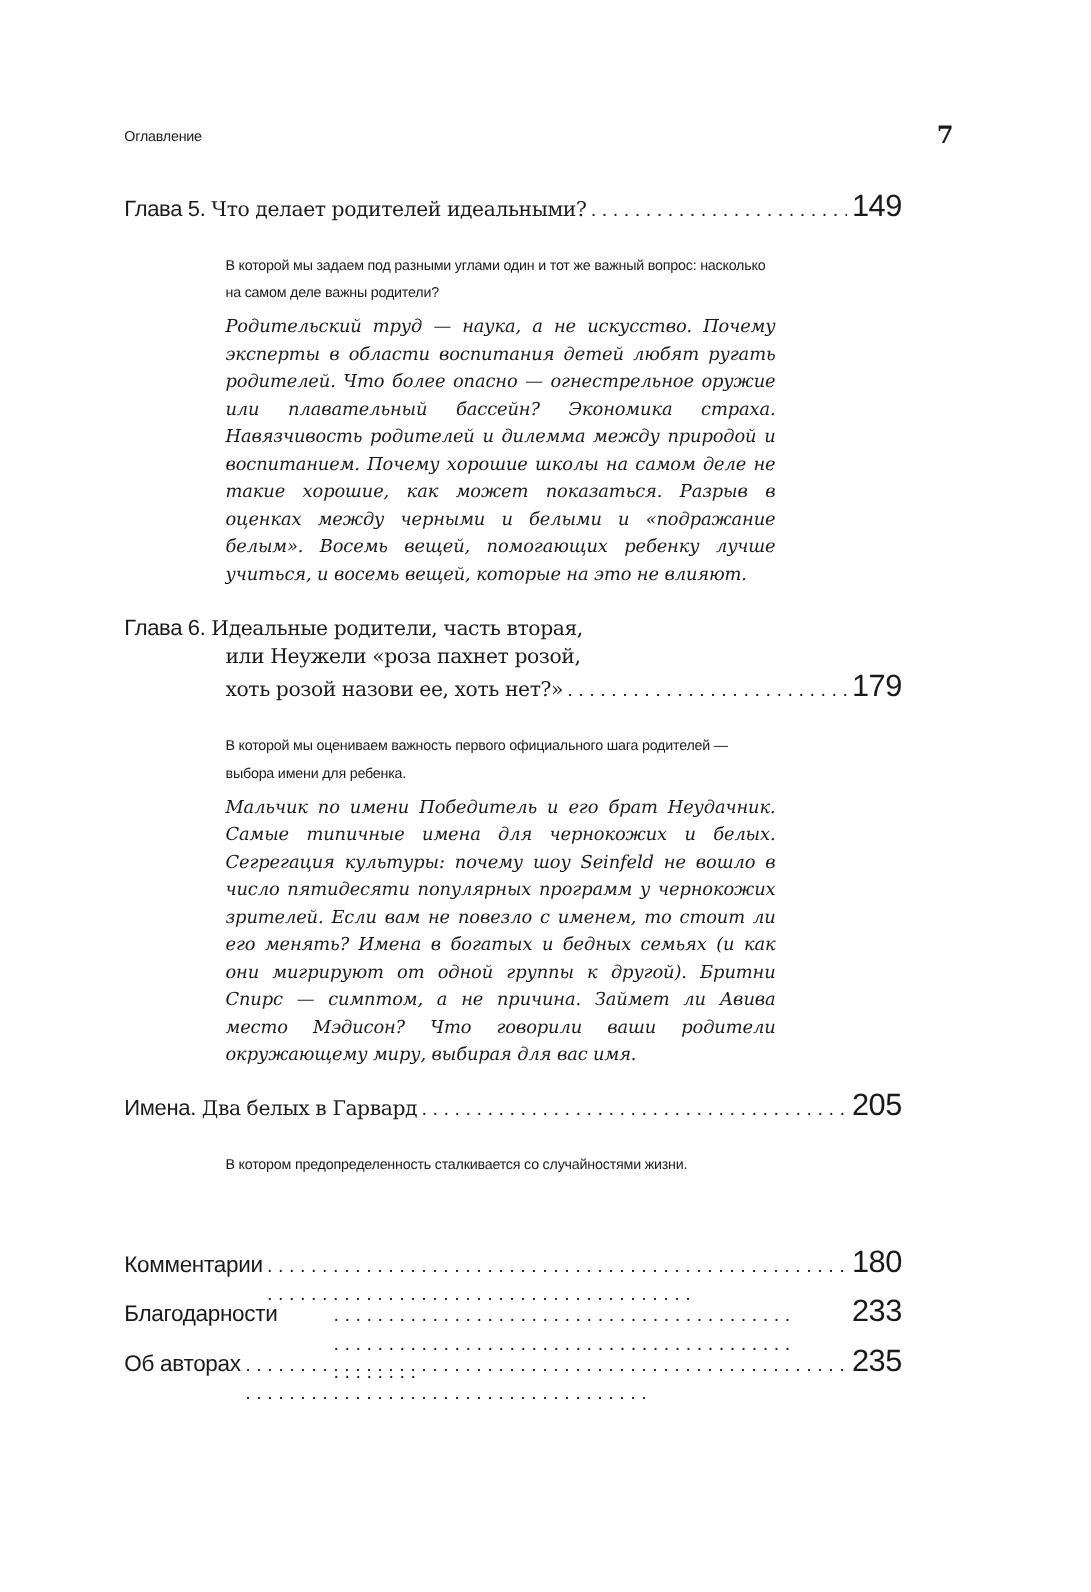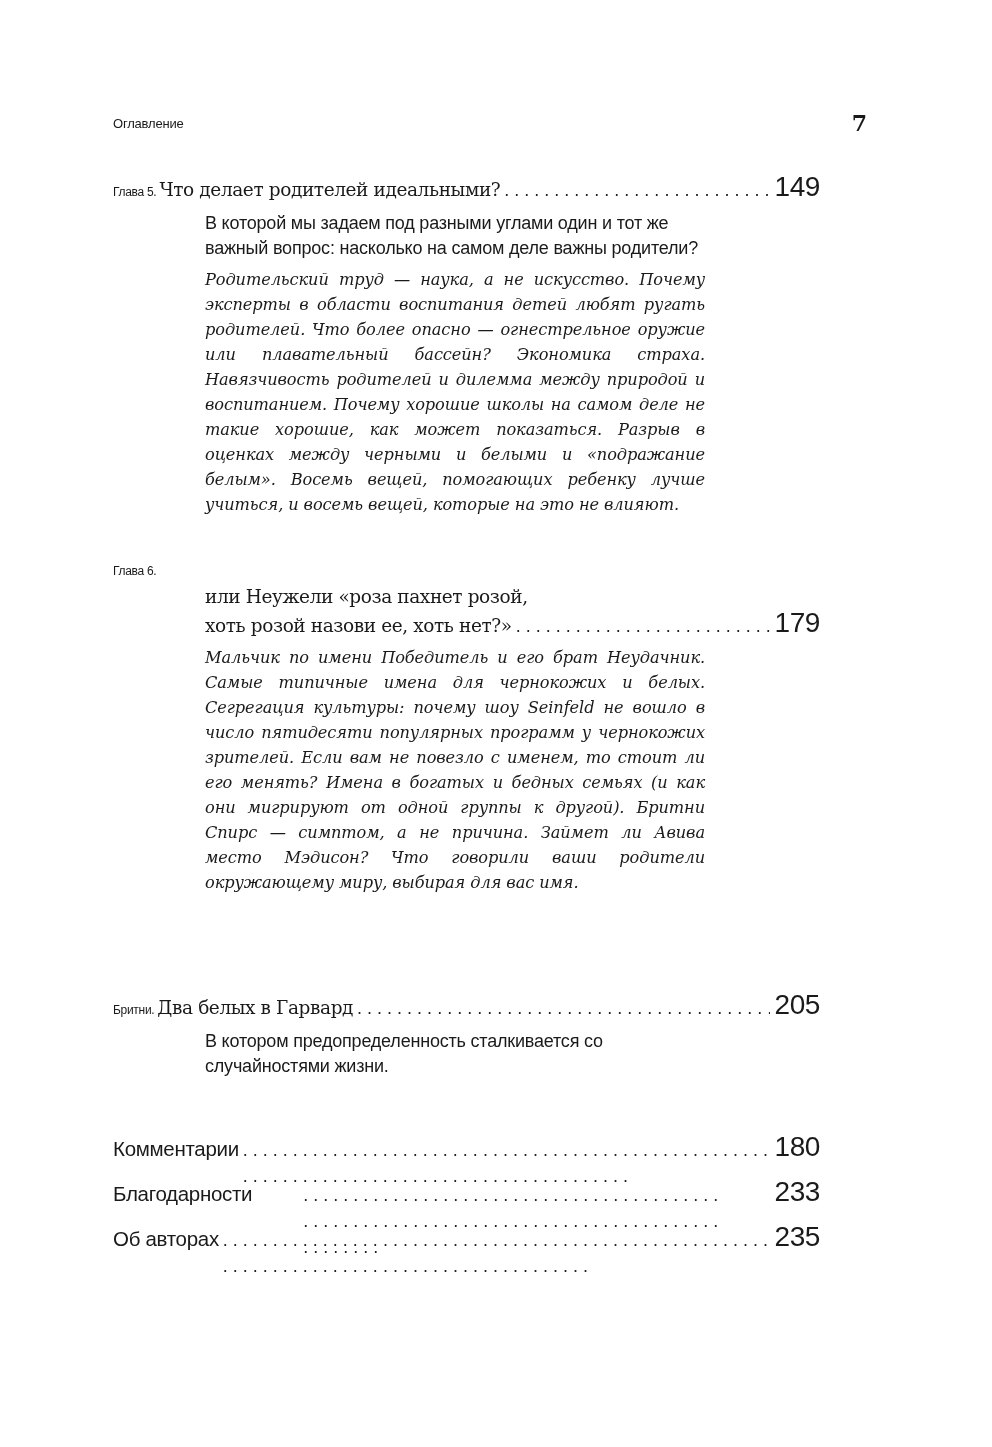--- a/index.html
+++ b/index.html
@@ -4,28 +4,28 @@
 <style>
   html, body { margin: 0; padding: 0; background: #ffffff; }
   body { width: 992px; height: 1447px; position: relative; overflow: hidden; color: #1a1a1a; }
   .page { position: absolute; left: 0; top: 0; width: 992px; height: 1447px; font-family: "DejaVu Serif", serif; padding-left: 47px; }
 
   .running-head { position: absolute; left: 113px; top: 116px; font-family: "Liberation Sans", sans-serif; font-size: 13px; letter-spacing: -0.2px; }
   .page-number { position: absolute; right: 172px; top: 110px; font-family: "DejaVu Serif", serif; font-weight: bold; font-size: 22px; }
 
   .entry { position: absolute; left: 113px; width: 707px; }
   .entry-line { display: flex; align-items: baseline; font-size: 19px; line-height: 26px; white-space: nowrap; }
-  .label { font-family: "Liberation Sans", sans-serif; font-size: 12px; letter-spacing: -0.3px; white-space: pre; }
+  .label { font-family: "Liberation Sans", sans-serif; font-size: 20px; letter-spacing: -0.3px; white-space: pre; }
   .title { font-family: "DejaVu Serif", serif; font-weight: normal; font-size: 18.5px; letter-spacing: -0.4px; }
   .title-cont { padding-left: 92px; }
   .leader { flex: 1; overflow: hidden; margin: 0 4px; font-family: "Liberation Sans", sans-serif; font-size: 18px; letter-spacing: 3.2px; color: #222; }
   .leader::before { content: ". . . . . . . . . . . . . . . . . . . . . . . . . . . . . . . . . . . . . . . . . . . . . . . . . . . . . . . . . . . . . . . . . . . . . . . . . . . . . . . . . . . . . . . . . . . . "; letter-spacing: 0; }
   .pnum { font-family: "Liberation Sans", sans-serif; font-size: 28px; letter-spacing: -0.4px; }
 
-  .desc { margin-left: 92px; width: 500px; font-family: "Liberation Sans", sans-serif; font-size: 18px; line-height: 25px; letter-spacing: -0.2px; text-align: left; margin-top: 6px; }
+  .desc { margin-left: 92px; width: 500px; font-family: "Liberation Sans", sans-serif; font-size: 13px; line-height: 25px; letter-spacing: -0.2px; text-align: left; margin-top: 24px; }
   .summary { margin-left: 92px; width: 500px; font-family: "DejaVu Serif", serif; font-style: italic; font-size: 16.2px; line-height: 25px; letter-spacing: -0.1px; text-align: justify; margin-top: 6px; }
 
   .simple { position: absolute; left: 113px; width: 707px; display: flex; align-items: baseline; font-size: 20px; line-height: 26px; }
   .simple .label { font-size: 20.5px; }
 </style>
 </head>
 <body>
 
 <div class="page">
 
@@ -39,35 +39,37 @@
       <span class="leader"></span>
       <span class="pnum">149</span>
     </div>
     <div class="desc">В которой мы задаем под разными углами один и тот же важный вопрос: насколько на самом деле важны родители?</div>
     <div class="summary">Родительский труд — наука, а не искусство. Почему эксперты в области воспитания детей любят ругать родителей. Что более опасно — огнестрельное оружие или плавательный бассейн? Экономика страха. Навязчивость родителей и дилемма между природой и воспитанием. Почему хорошие школы на самом деле не такие хорошие, как может показаться. Разрыв в оценках между черными и белыми и «подражание белым». Восемь вещей, помогающих ребенку лучше учиться, и восемь вещей, которые на это не влияют.</div>
   </div>
 
   <div class="entry" style="top:558px;">
     <div class="entry-line">
       <span class="label">Глава 6. </span>
+      <span class="title">Идеальные родители, часть вторая,</span>
     </div>
     <div class="entry-line">
       <span class="title title-cont">или Неужели «роза пахнет розой,</span>
     </div>
     <div class="entry-line">
       <span class="title title-cont">хоть розой назови ее, хоть нет?»</span>
       <span class="leader"></span>
       <span class="pnum">179</span>
     </div>
+    <div class="desc">В которой мы оцениваем важность первого официального шага родителей — выбора имени для ребенка.</div>
     <div class="summary">Мальчик по имени Победитель и его брат Неудачник. Самые типичные имена для чернокожих и белых. Сегрегация культуры: почему шоу Seinfeld не вошло в число пятидесяти популярных программ у чернокожих зрителей. Если вам не повезло с именем, то стоит ли его менять? Имена в богатых и бедных семьях (и как они мигрируют от одной группы к другой). Бритни Спирс — симптом, а не причина. Займет ли Авива место Мэдисон? Что говорили ваши родители окружающему миру, выбирая для вас имя.</div>
   </div>
 
   <div class="entry" style="top:992px;">
     <div class="entry-line">
-      <span class="label">Бритни. </span>
+      <span class="label">Имена. </span>
       <span class="title">Два белых в Гарвард</span>
       <span class="leader"></span>
       <span class="pnum">205</span>
     </div>
     <div class="desc">В котором предопределенность сталкивается со случайностями жизни.</div>
   </div>
 
   <div class="simple" style="top:1134px;">
     <span class="label">Комментарии</span>
     <span class="leader"></span>

